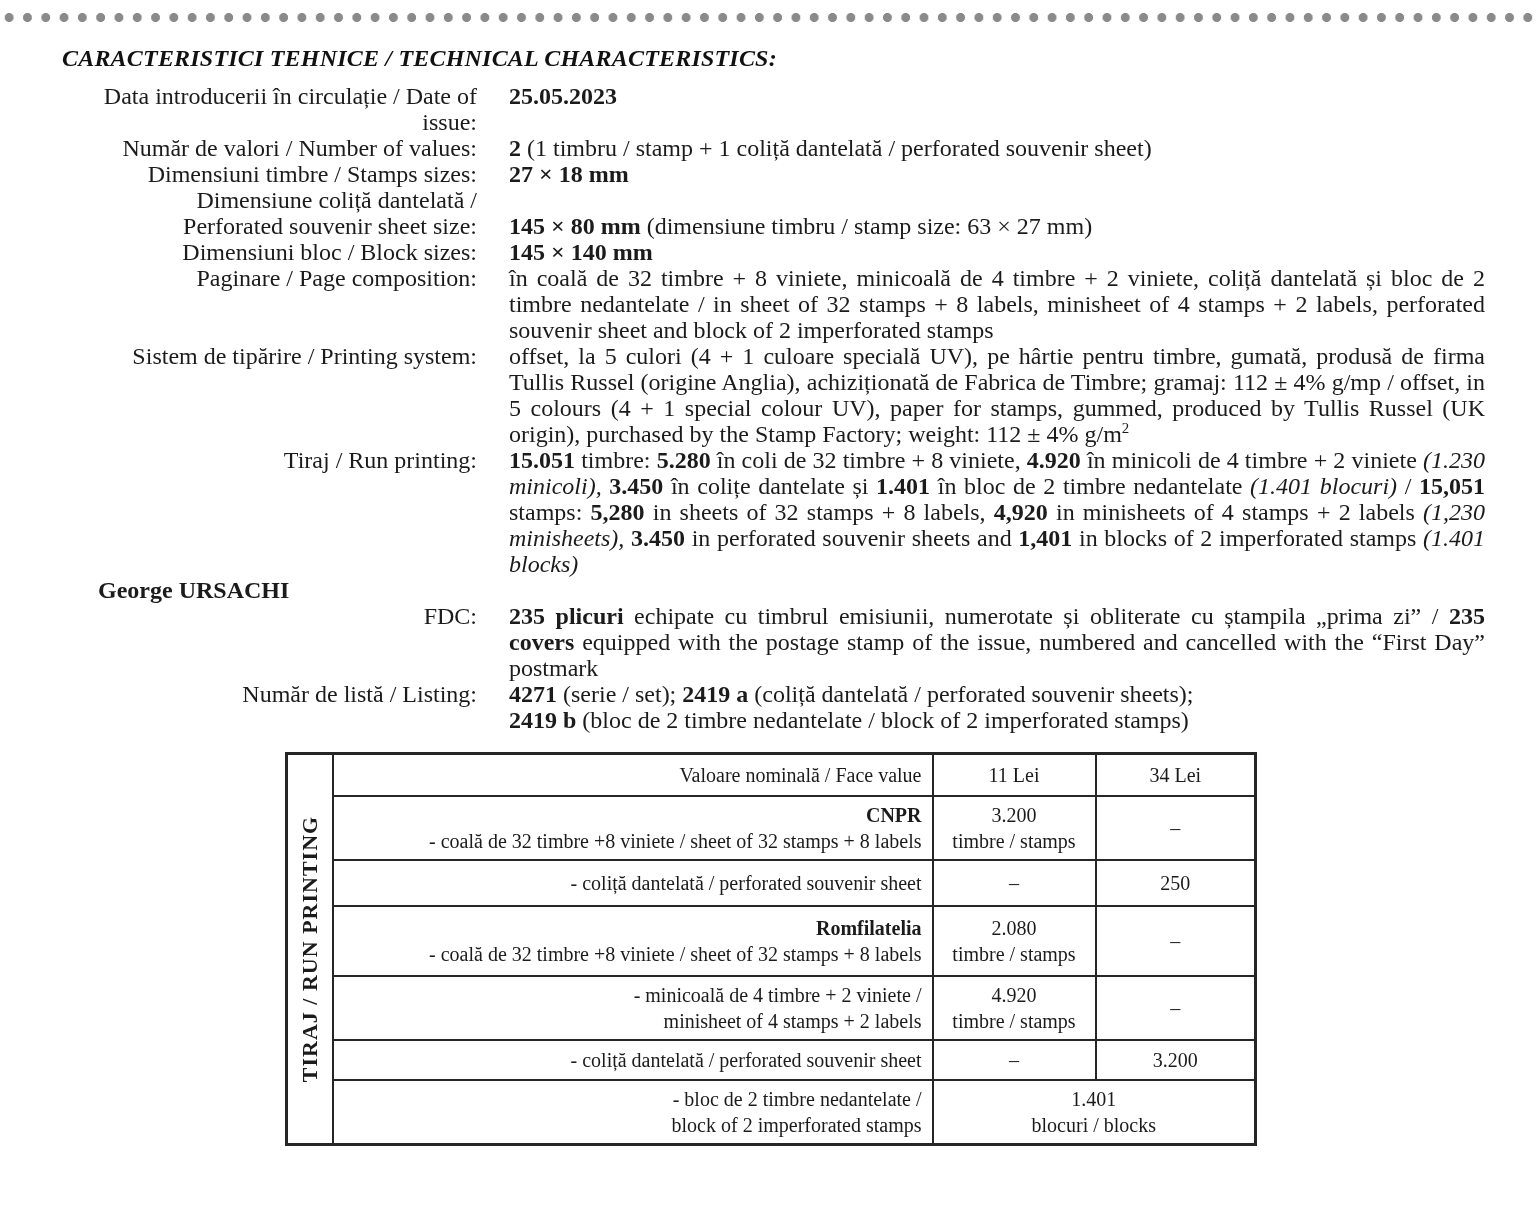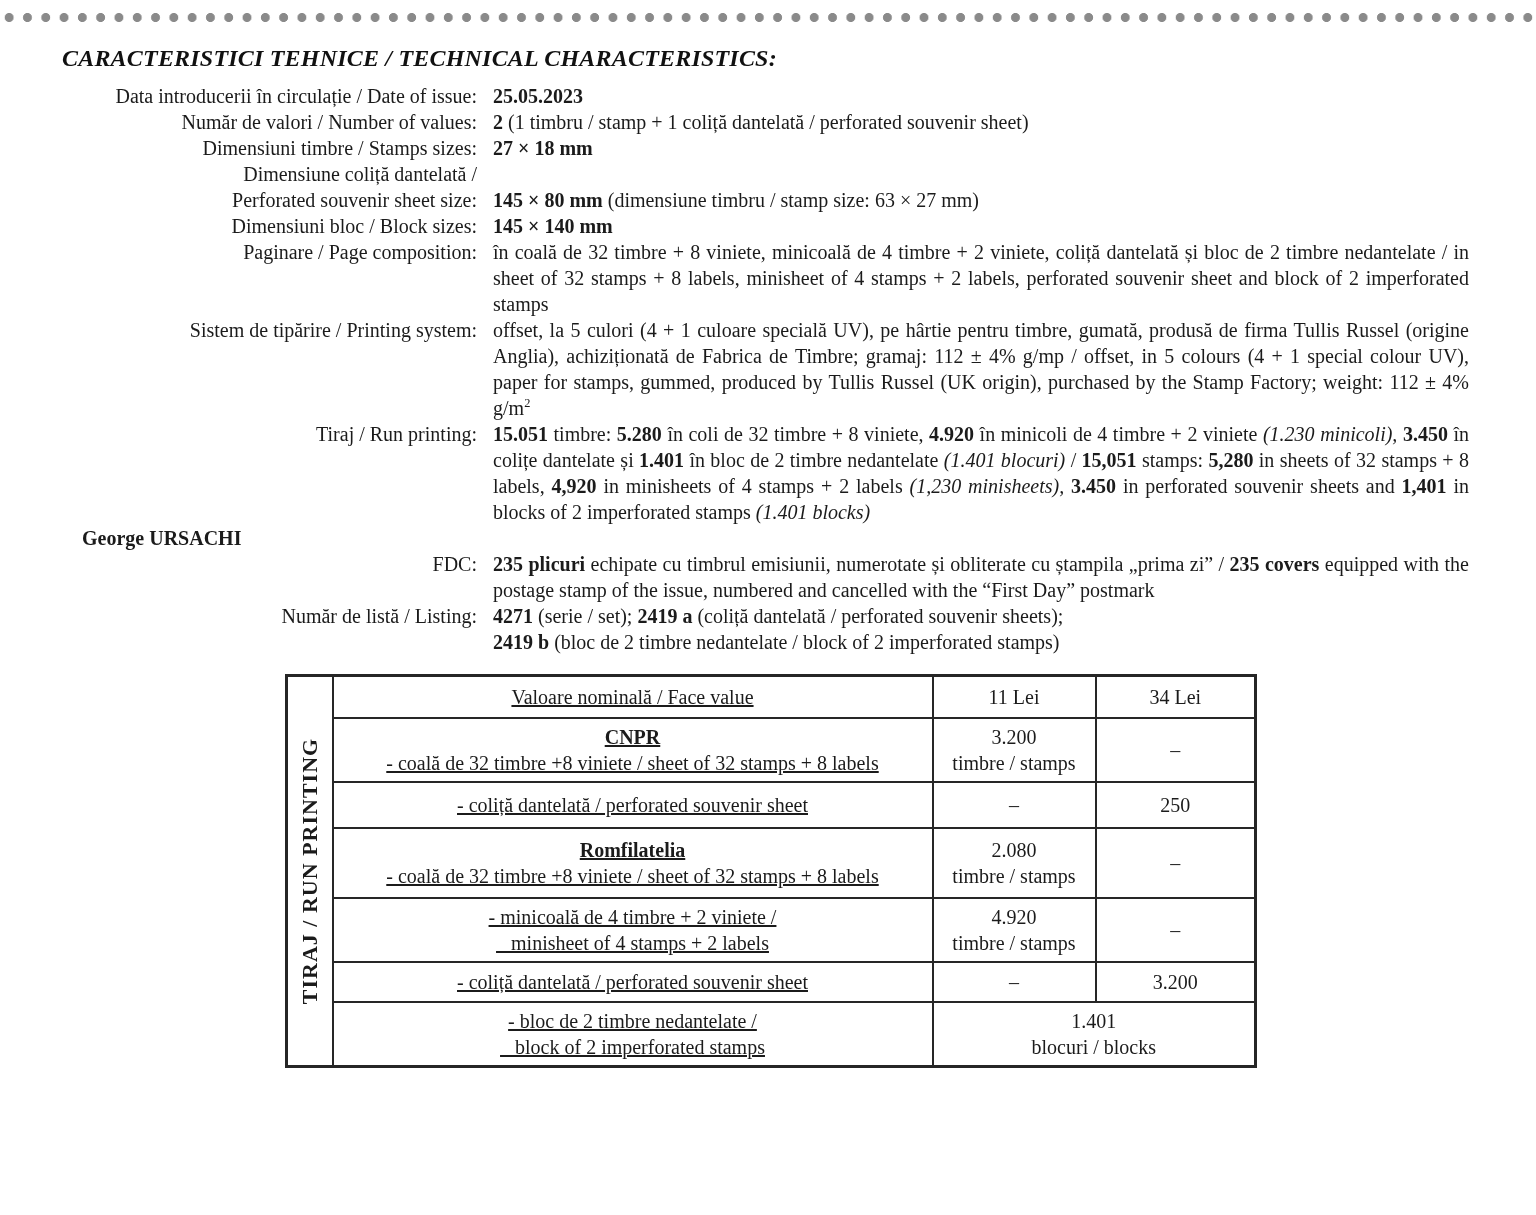--- a/index.html
+++ b/index.html
@@ -21,31 +21,31 @@
     margin:40px 0 0 62px;
     font-size:24px;
     line-height:36px;
     font-weight:bold;
     font-style:italic;
     letter-spacing:0.2px;
     color:#111;
   }
   .chars{
     margin:7px 0 0 66px;
-    font-size:20px;
+    font-size:24px;
     line-height:26px;
   }
   .crow{display:flex;align-items:flex-start;}
   .clabel{
     flex:none;width:411px;
     text-align:right;
   }
   .cvalue{
     flex:none;width:976px;
-    margin-left:16px;
+    margin-left:32px;
     text-align:justify;
     min-height:26px;
   }
   .b{font-weight:bold;}
   .i{font-style:italic;}
   .cvalue sup,.money sup{font-size:0.62em;line-height:0;}
   table.tiraj{
     margin:19px 0 0 285px;
     border-collapse:collapse;
     table-layout:fixed;
@@ -67,21 +67,21 @@
     padding:0;
   }
   td.side .rot{
     position:absolute;top:50%;left:50%;
     transform:translate(-50%,-50%) rotate(-90deg);
     white-space:nowrap;
     font-weight:bold;
     font-size:22px;
     letter-spacing:1px;
   }
-  th.desc,td.desc{text-align:center;padding-left:20px;text-decoration:underline;}
+  th.desc,td.desc{text-align:right;padding-left:20px;}
   th.desc{font-weight:bold;}
   th.money,td.money{text-align:center;}
   th.money{font-weight:bold;}
   tr.h42{height:42px;}
   tr.h60{height:60px;}
   tr.h46{height:46px;}
   tr.h70{height:70px;padding-left:48px;}
   tr.h64{height:64px;padding-left:12px;}
   tr.h40{height:40px;}
   tr.h62{height:62px;}

